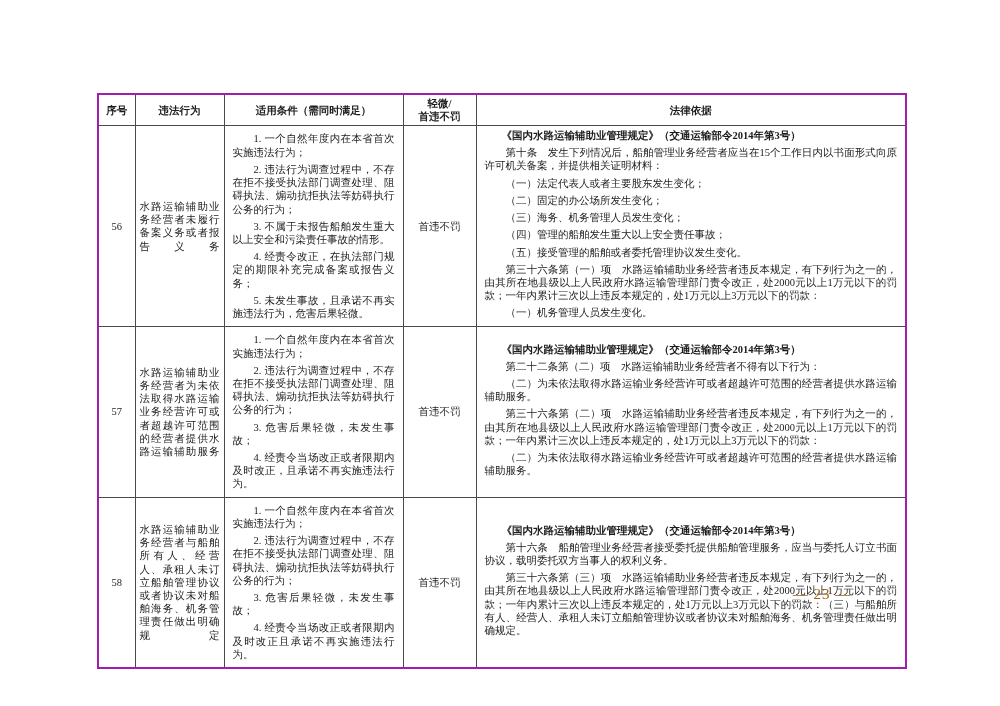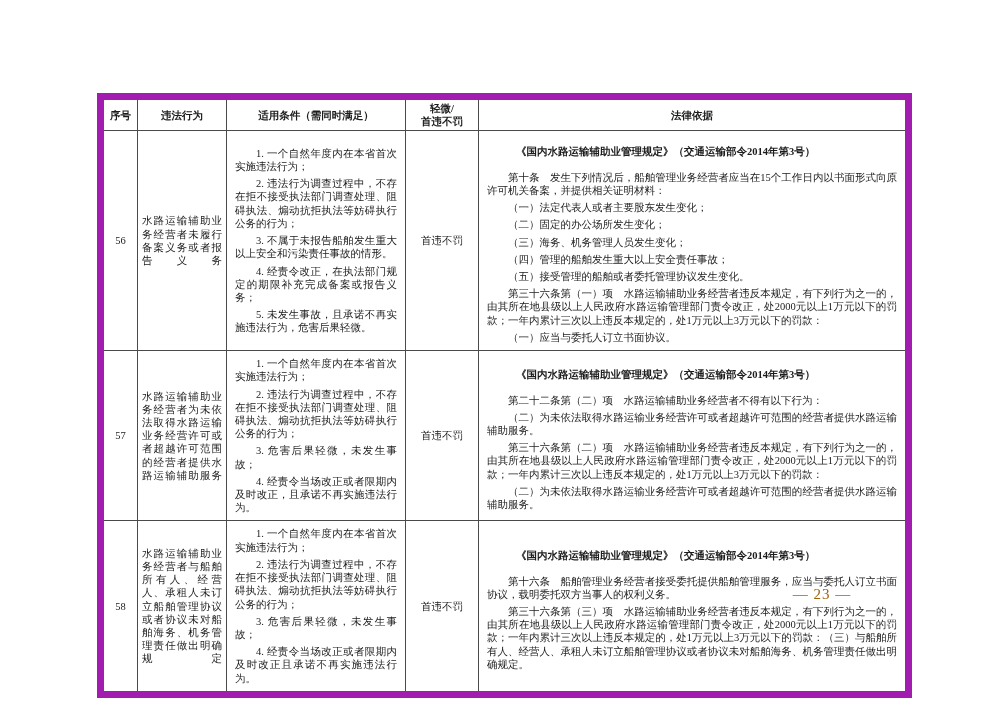--- a/index.html
+++ b/index.html
@@ -10,21 +10,21 @@
     font-family:"Liberation Serif","DejaVu Serif",serif;
     color:#1c1c1c;
     overflow:hidden;
   }
   table.reg{
     position:absolute;
     left:97px;top:93px;
     width:808px;
     border-collapse:collapse;
     table-layout:fixed;
-    border:7px solid #a21caf;
+    border:2px solid #a21caf;
   }
   table.reg th, table.reg td{
     border:1px solid #4a4a4a;
     font-size:10.5px;
     line-height:1.26;
     vertical-align:middle;
     padding:2px 4px;
     box-sizing:border-box;
     overflow:hidden;
   }
@@ -42,21 +42,21 @@
   }
   td.cell-conditions{padding:2px 6px;vertical-align:middle;}
   td.cell-penalty{text-align:center;}
   td.cell-legal{padding:3px 8px;vertical-align:middle;}
   .cond-p, .legal-p{
     margin:4px;
     text-indent:2em;
     text-align:justify;
   }
   .legal-title{
-    margin:12px;
+    margin:0;
     text-indent:2em;
     text-align:justify;
     font-weight:bold;
   }
   .page-number{
     position:absolute;
     left:782px;top:586px;
     width:80px;
     text-align:center;
     font-size:15px;
@@ -103,21 +103,21 @@
       <td class="cell-legal">
         <p class="legal-title">《国内水路运输辅助业管理规定》（交通运输部令2014年第3号）</p>
         <div>
               <p class="legal-p">第十条　发生下列情况后，船舶管理业务经营者应当在15个工作日内以书面形式向原许可机关备案，并提供相关证明材料：</p>
               <p class="legal-p">（一）法定代表人或者主要股东发生变化；</p>
               <p class="legal-p">（二）固定的办公场所发生变化；</p>
               <p class="legal-p">（三）海务、机务管理人员发生变化；</p>
               <p class="legal-p">（四）管理的船舶发生重大以上安全责任事故；</p>
               <p class="legal-p">（五）接受管理的船舶或者委托管理协议发生变化。</p>
               <p class="legal-p">第三十六条第（一）项　水路运输辅助业务经营者违反本规定，有下列行为之一的，由其所在地县级以上人民政府水路运输管理部门责令改正，处2000元以上1万元以下的罚款；一年内累计三次以上违反本规定的，处1万元以上3万元以下的罚款：</p>
-              <p class="legal-p">（一）应当与委托人订立书面协议。</p>
+              <p class="legal-p">（一）机务管理人员发生变化。</p>
             </div>
       </td>
     </tr>
 
     <tr style="height:137px">
       <td class="cell-num">57</td>
       <td class="cell-behavior">水路运输辅助业务经营者为未依法取得水路运输业务经营许可或者超越许可范围的经营者提供水路运输辅助服务</td>
       <td class="cell-conditions">
         <div>
               <p class="cond-p">1. 一个自然年度内在本省首次实施违法行为；</p>

